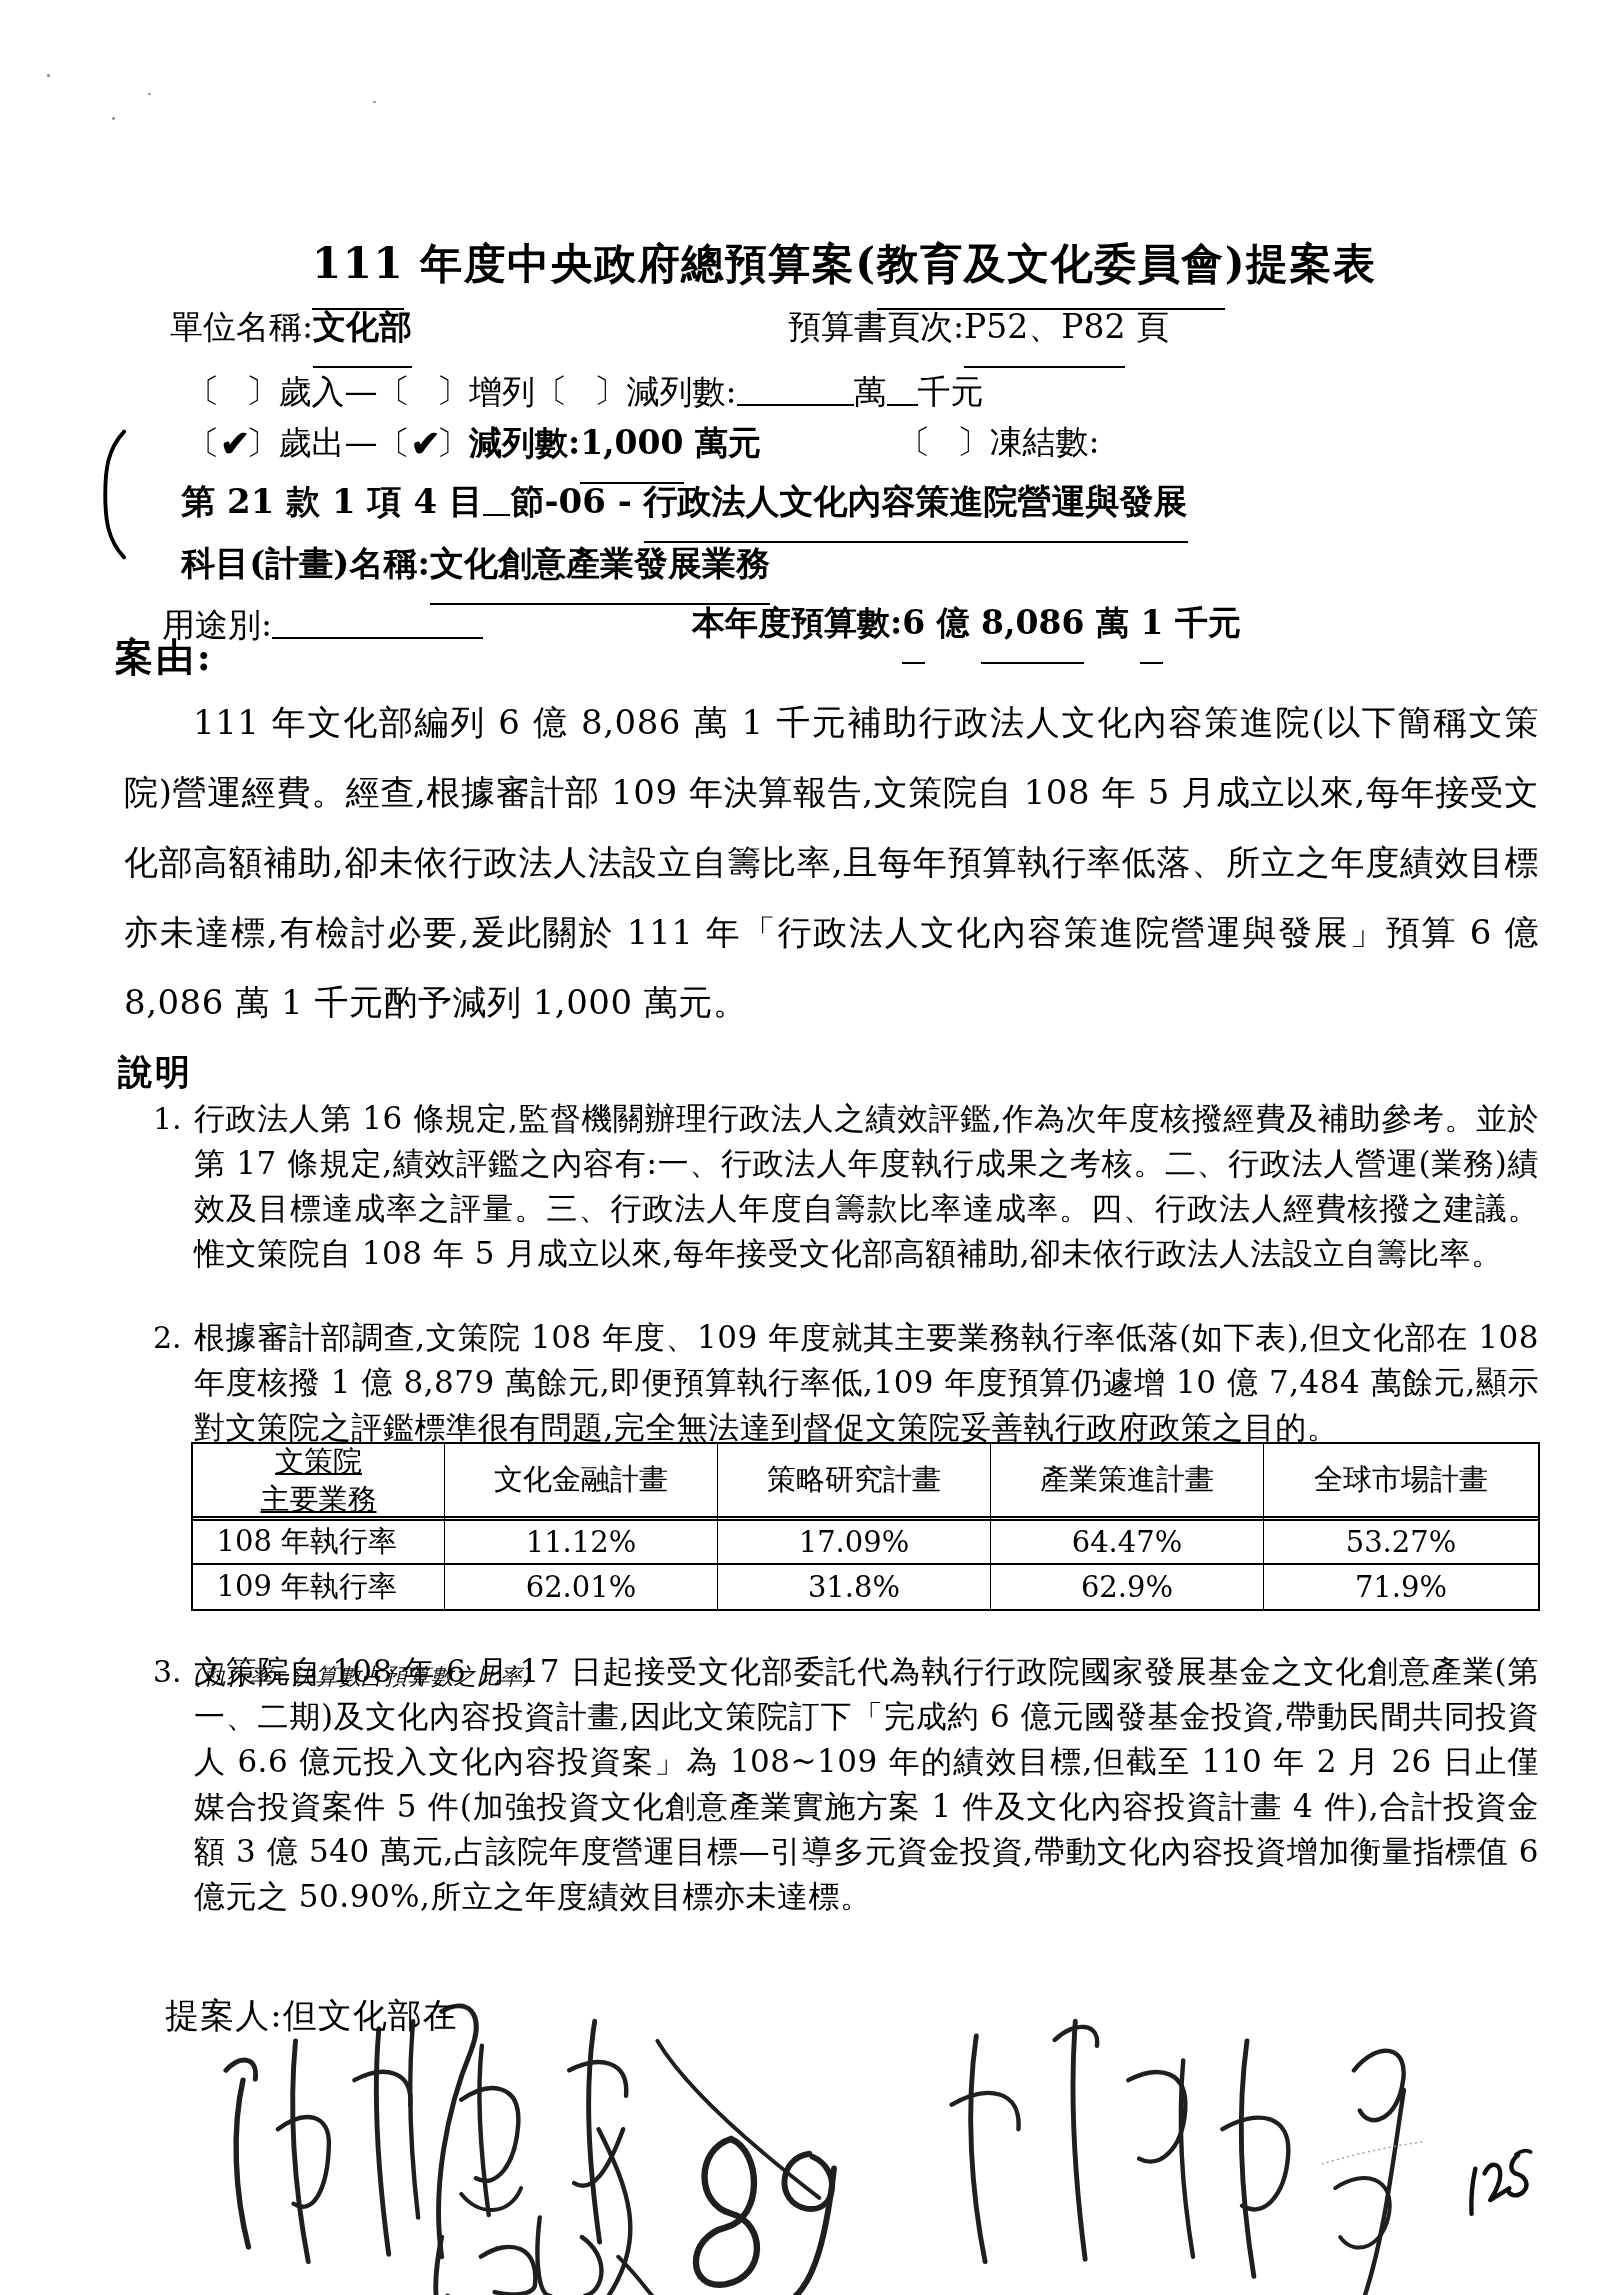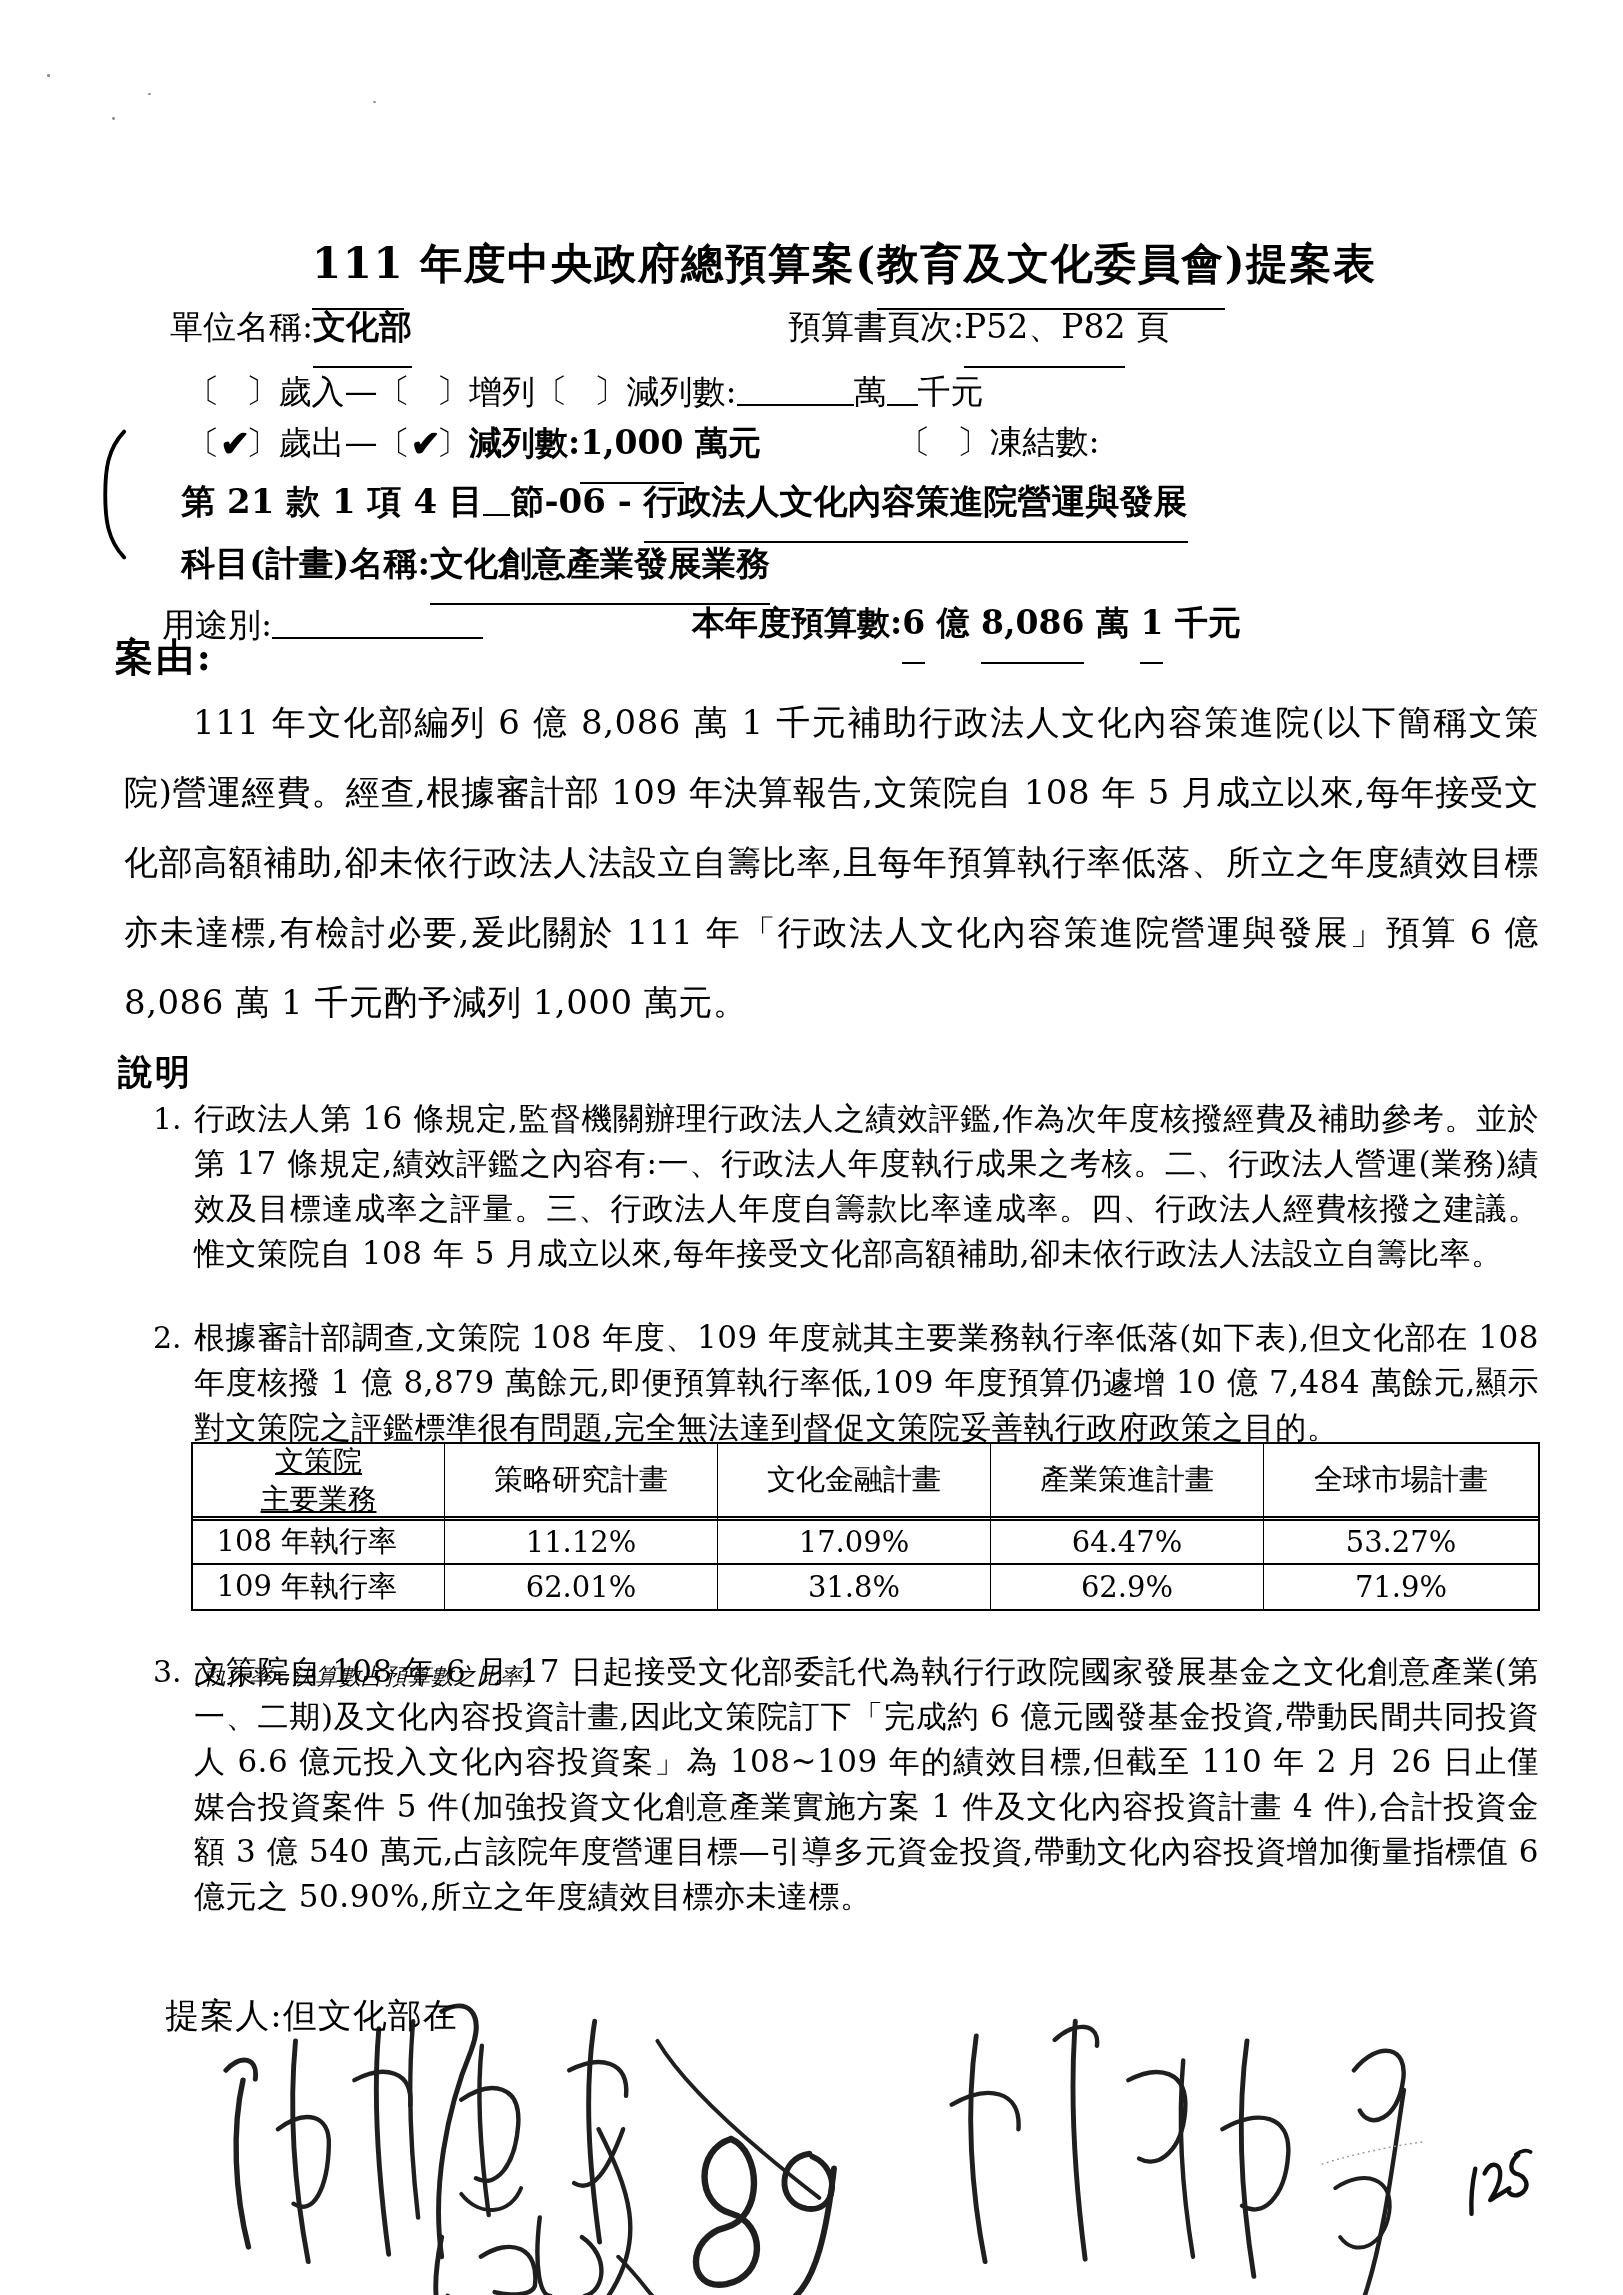--- a/index.html
+++ b/index.html
@@ -117,22 +117,22 @@
   <div class="abs item" style="left:153px;top:1315px;">
     <div class="item-no">2.</div>
     <div class="item-body">根據審計部調查,文策院 108 年度、109 年度就其主要業務執行率低落(如下表),但文化部在 108 年度核撥 1 億 8,879 萬餘元,即便預算執行率低,109 年度預算仍遽增 10 億 7,484 萬餘元,顯示對文策院之評鑑標準很有問題,完全無法達到督促文策院妥善執行政府政策之目的。</div>
   </div>
 
   <div class="abs exec-table">
     <div class="cell hdr first hdr-col1">
       <div>文策院</div>
       <div>主要業務</div>
     </div>
+    <div class="cell hdr">文化金融計畫</div>
     <div class="cell hdr">策略研究計畫</div>
-    <div class="cell hdr">文化金融計畫</div>
     <div class="cell hdr">產業策進計畫</div>
     <div class="cell hdr">全球市場計畫</div>
 
     <div class="cell r1 first lab">108 年執行率</div>
     <div class="cell r1">11.12%</div>
     <div class="cell r1">17.09%</div>
     <div class="cell r1">64.47%</div>
     <div class="cell r1">53.27%</div>
 
     <div class="cell first lab">109 年執行率</div>

